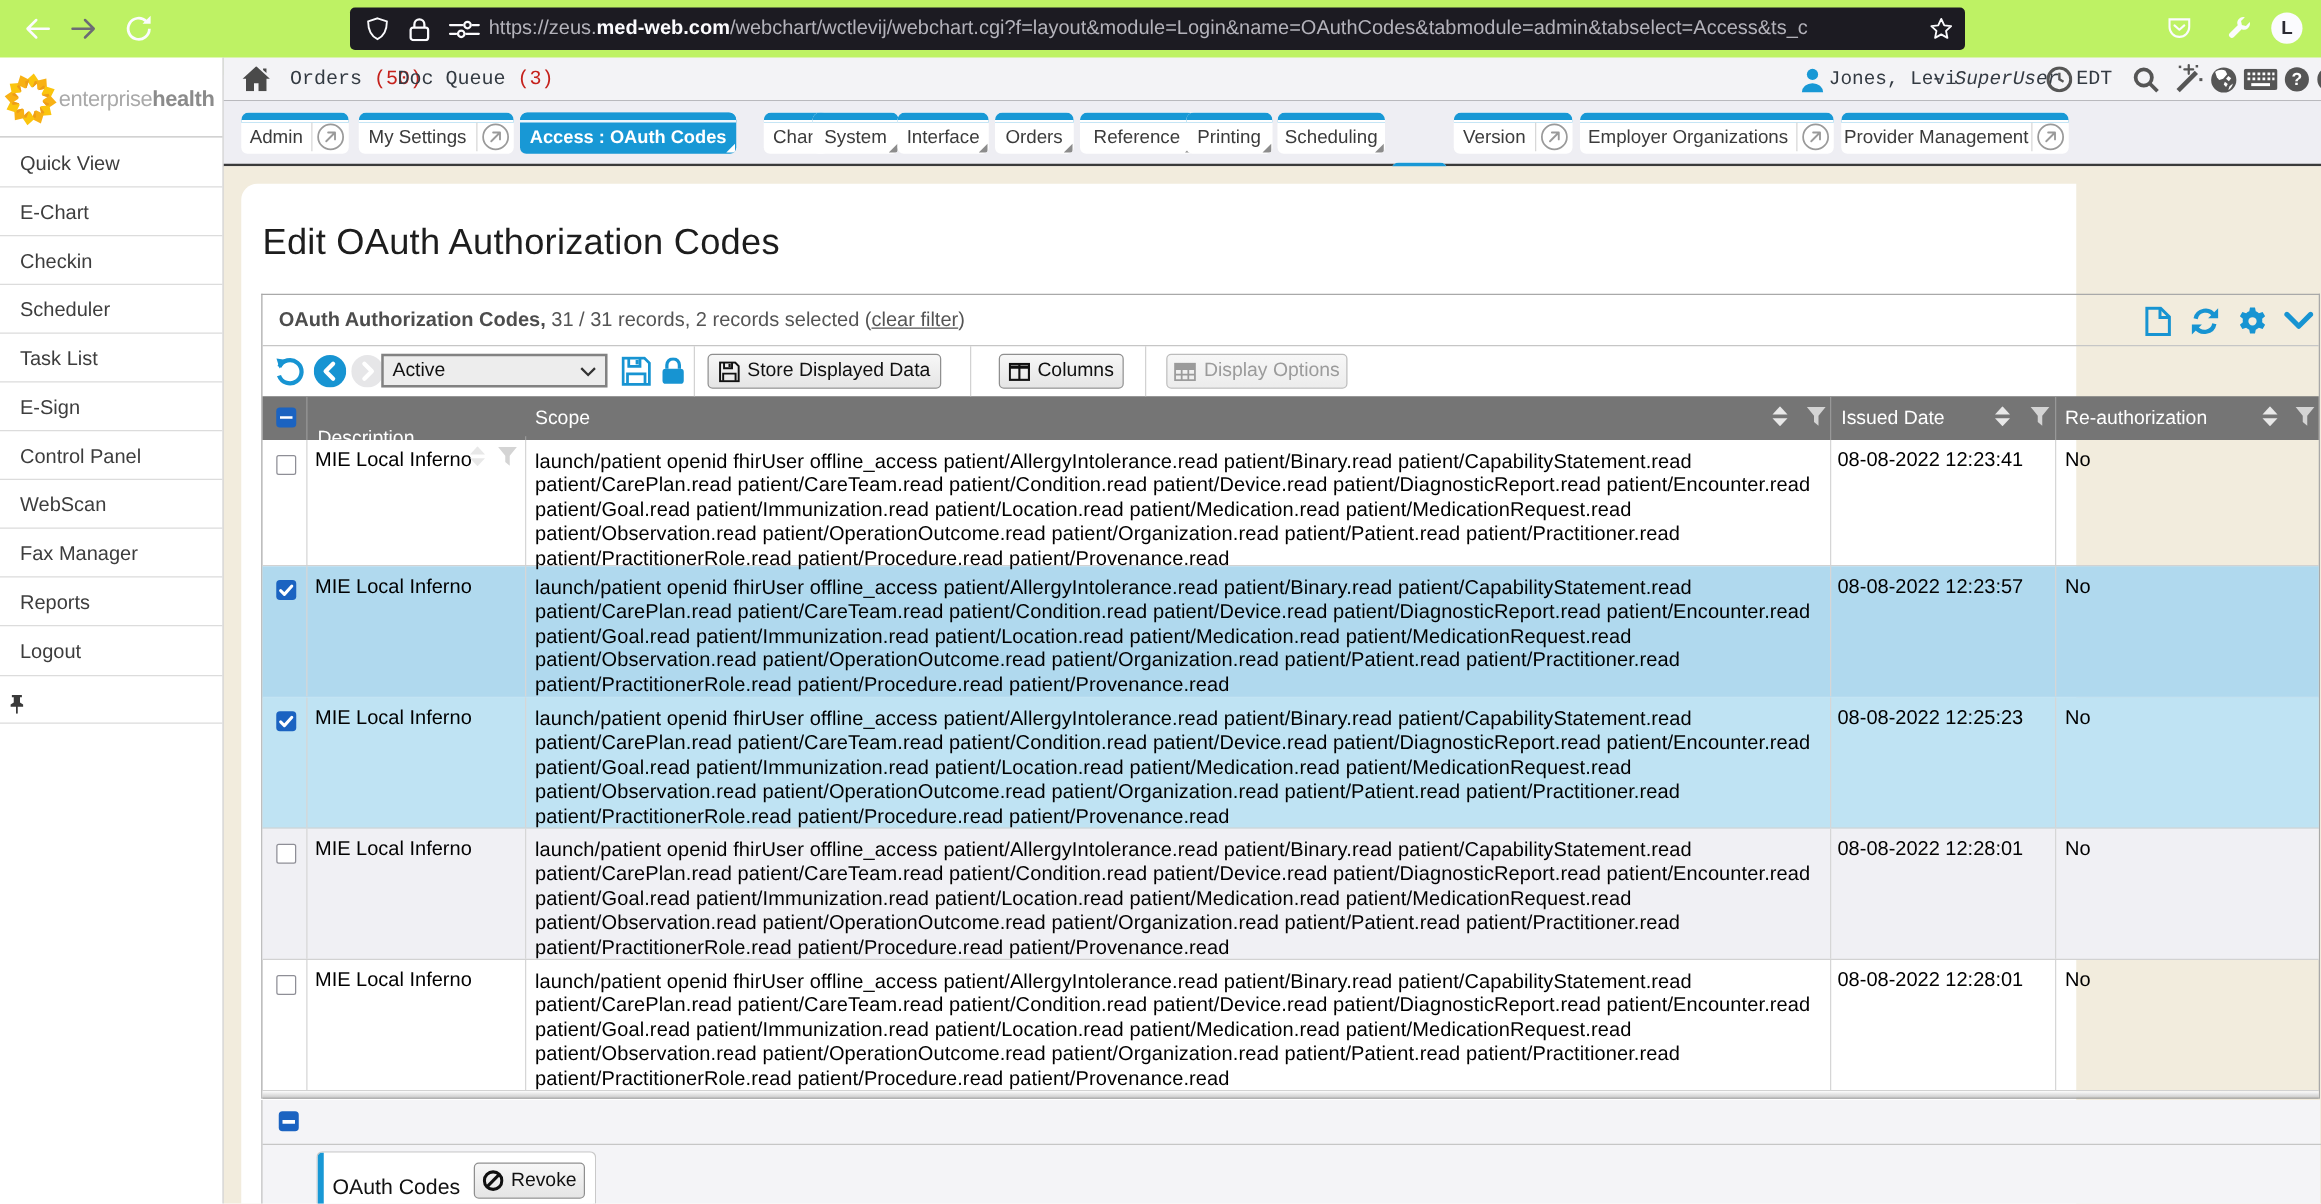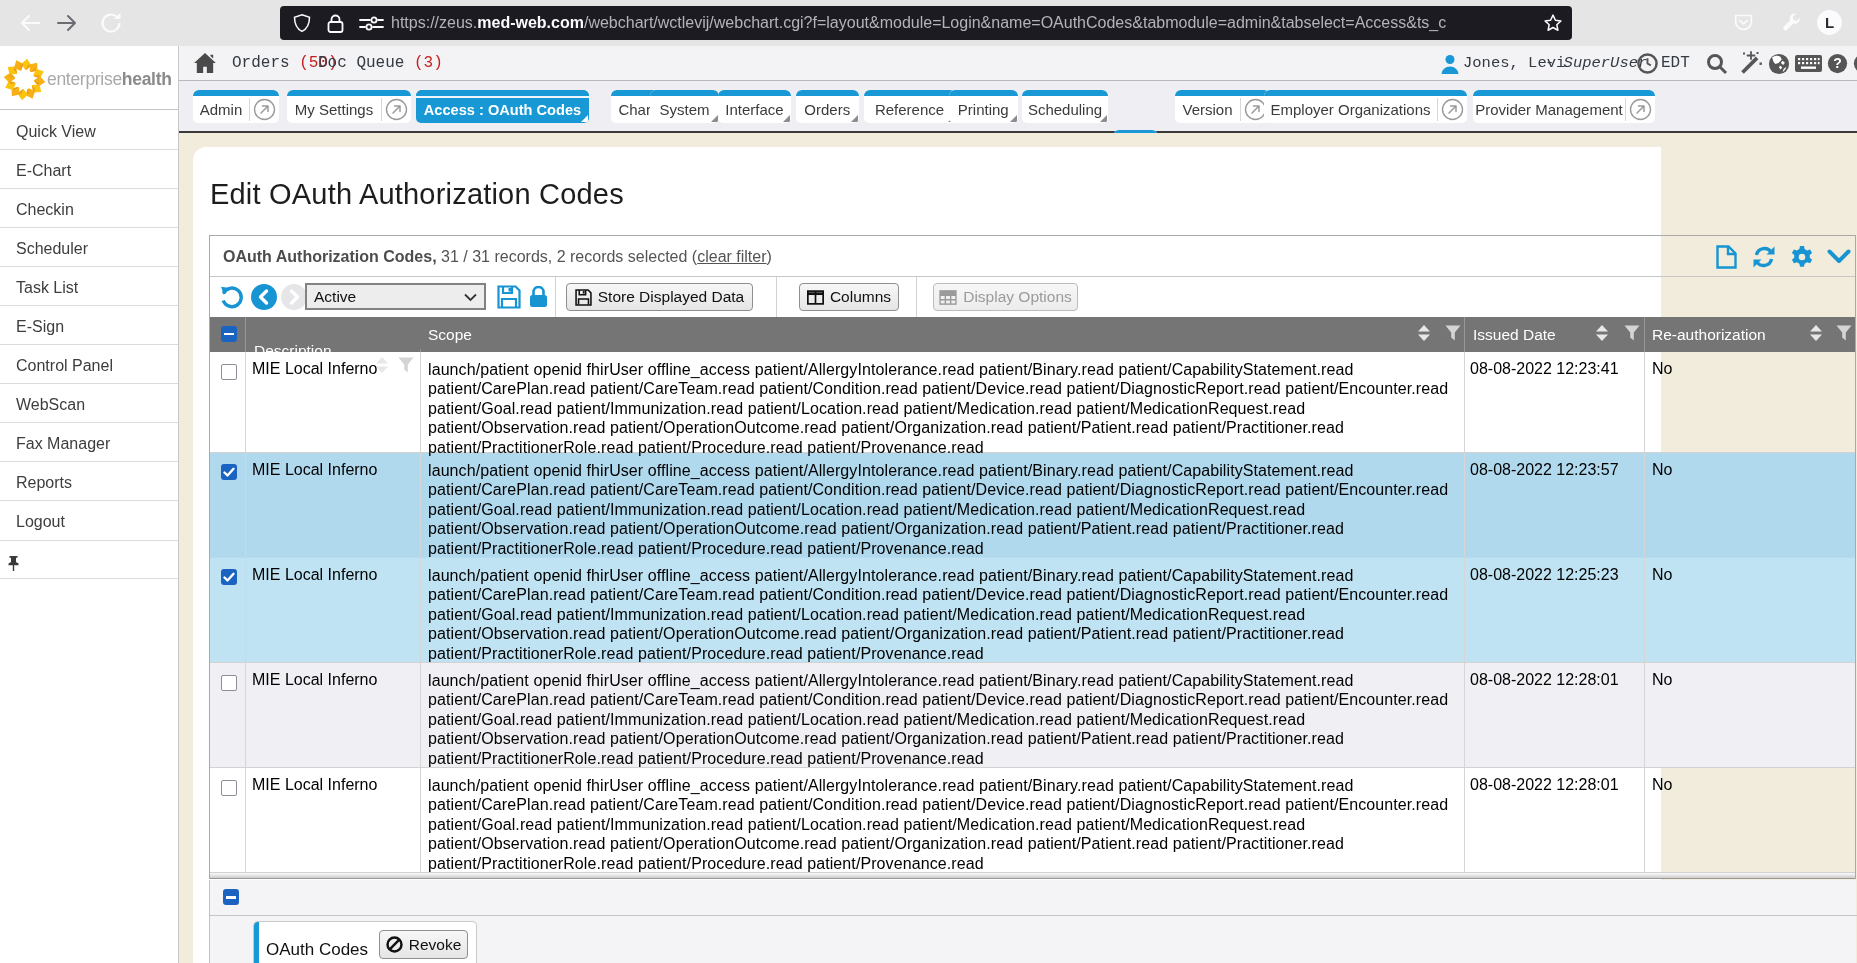--- a/index.html
+++ b/index.html
@@ -2,21 +2,21 @@
 <html><head>
 <meta charset="utf-8">
 <style>
   * { margin:0; padding:0; box-sizing:border-box; }
   html,body { width:1857px; height:963px; overflow:hidden; }
   body { font-family:"Liberation Sans", sans-serif; background:#fff; position:relative; }
   .abs { position:absolute; }
   svg { display:block; }
 
   
-  #browser { position:absolute; left:0; top:0; width:1857px; height:60px; background:#e5e5e5; }
+  #browser { position:absolute; left:0; top:0; width:1857px; height:60px; background:#bef264; }
   #urlbar { position:absolute; left:280px; top:6px; width:1292px; height:34px; background:#1c1b22; border-radius:4px; }
   .urltxt { position:absolute; left:111px; top:0; height:34px; line-height:34px; font-size:16px; color:#b4b3bb; white-space:nowrap; width:1150px; overflow:hidden;
             -webkit-mask-image:linear-gradient(to right,#000 1100px,transparent 1150px); }
   .urltxt b { color:#fbfbfe; font-weight:700; }
 
   
   #sidebar { position:absolute; left:0; top:46px; width:179px; height:917px; background:#fff; border-right:1px solid #c8c8c8; }
   #logo { position:absolute; left:0; top:0; width:178px; height:63.5px; border-bottom:1px solid #c4c4c4; }
   #menu { position:absolute; left:0; top:64.5px; width:178px; }
   #menu div { height:39.1px; line-height:36px; padding-top:3px; padding-left:16px; font-size:16px; color:#3d3d3d; border-bottom:1px solid #dcdcdc; }
@@ -323,21 +323,21 @@
   <div class="tab" style="left:843px;width:86px;">
       <div class="bar"></div>
       <div class="lbl">Scheduling</div>
       <div class="tri"></div>
     </div>
   <div class="tab" style="left:934px;width:45px;margin-top:40px;">
       <div class="bar"></div>
       <div class="lbl">HSP</div>
       <div class="tri"></div>
     </div>
-  <div class="tab" style="left:984px;width:95px;margin-left:12px;">
+  <div class="tab" style="left:984px;width:95px;">
       <div class="bar"></div>
       <div class="lbl">
         <span style="flex:1;text-align:center;">Version</span>
         <span class="tabdiv"></span>
         <svg width="29" height="23" viewBox="0 0 29 23">
           <circle cx="14.5" cy="11.5" r="10" fill="none" stroke="#9a9a9a" stroke-width="1.4"></circle>
           <path d="M11 15 L18 8 M12.5 8 H18 V13.5" fill="none" stroke="#9a9a9a" stroke-width="1.5" stroke-linecap="round" stroke-linejoin="round"></path>
         </svg>
       </div>
     </div>

